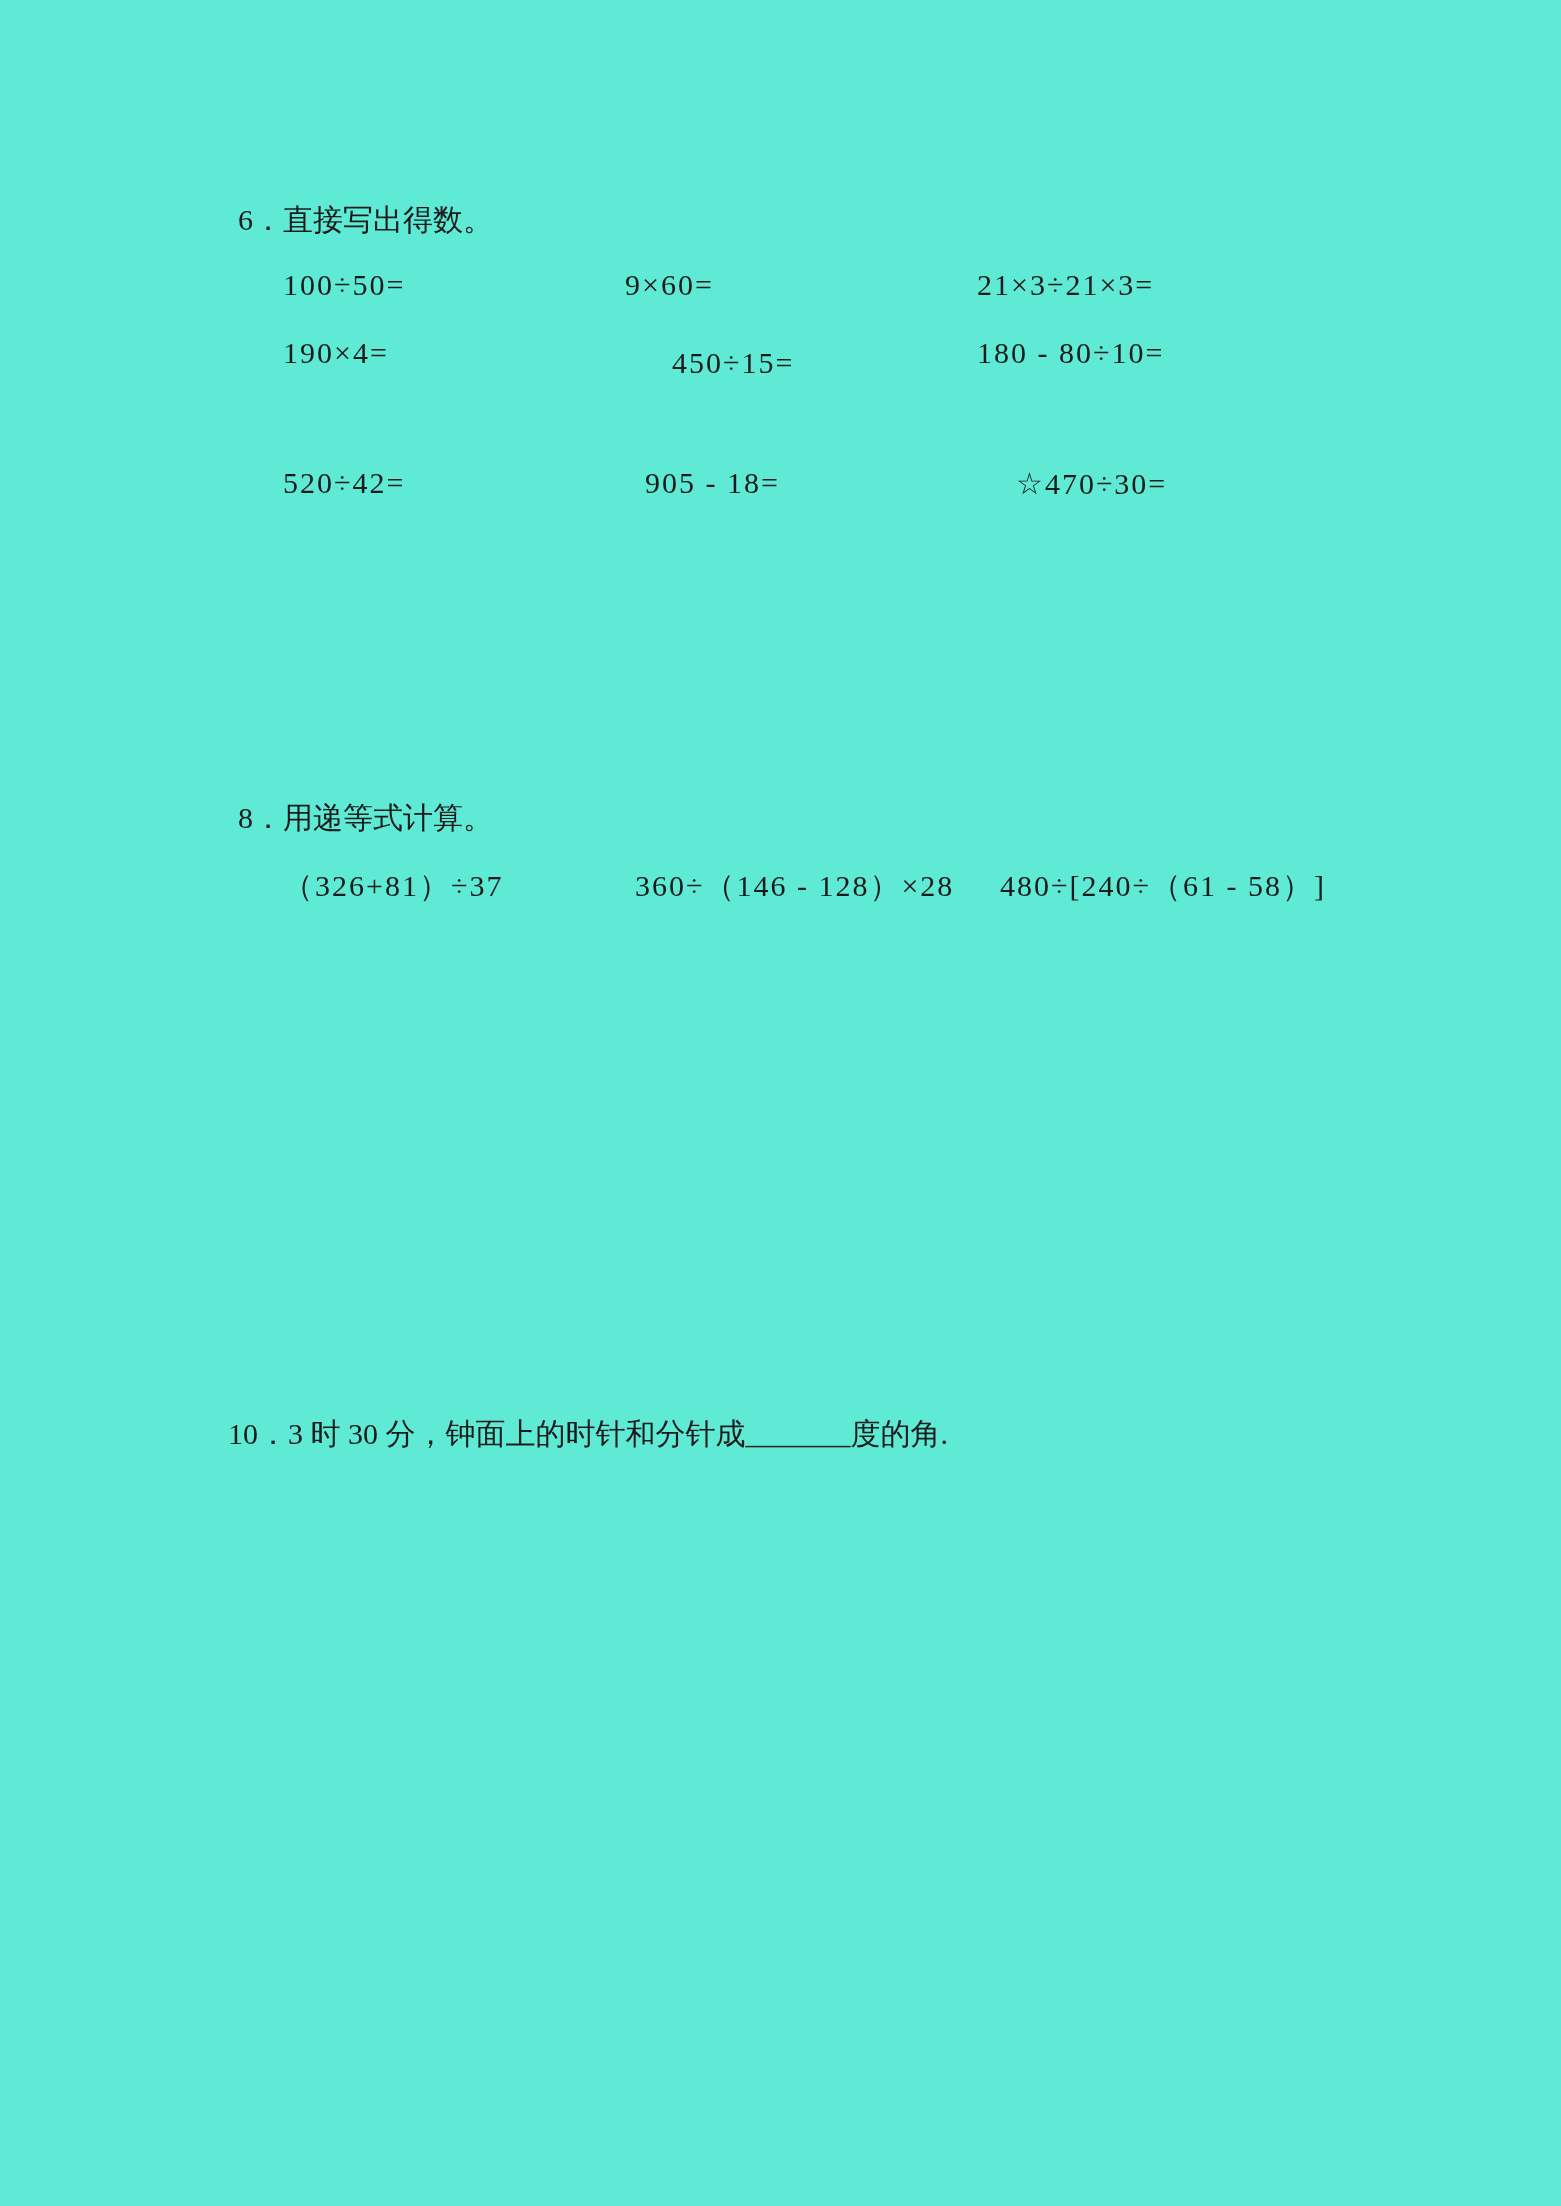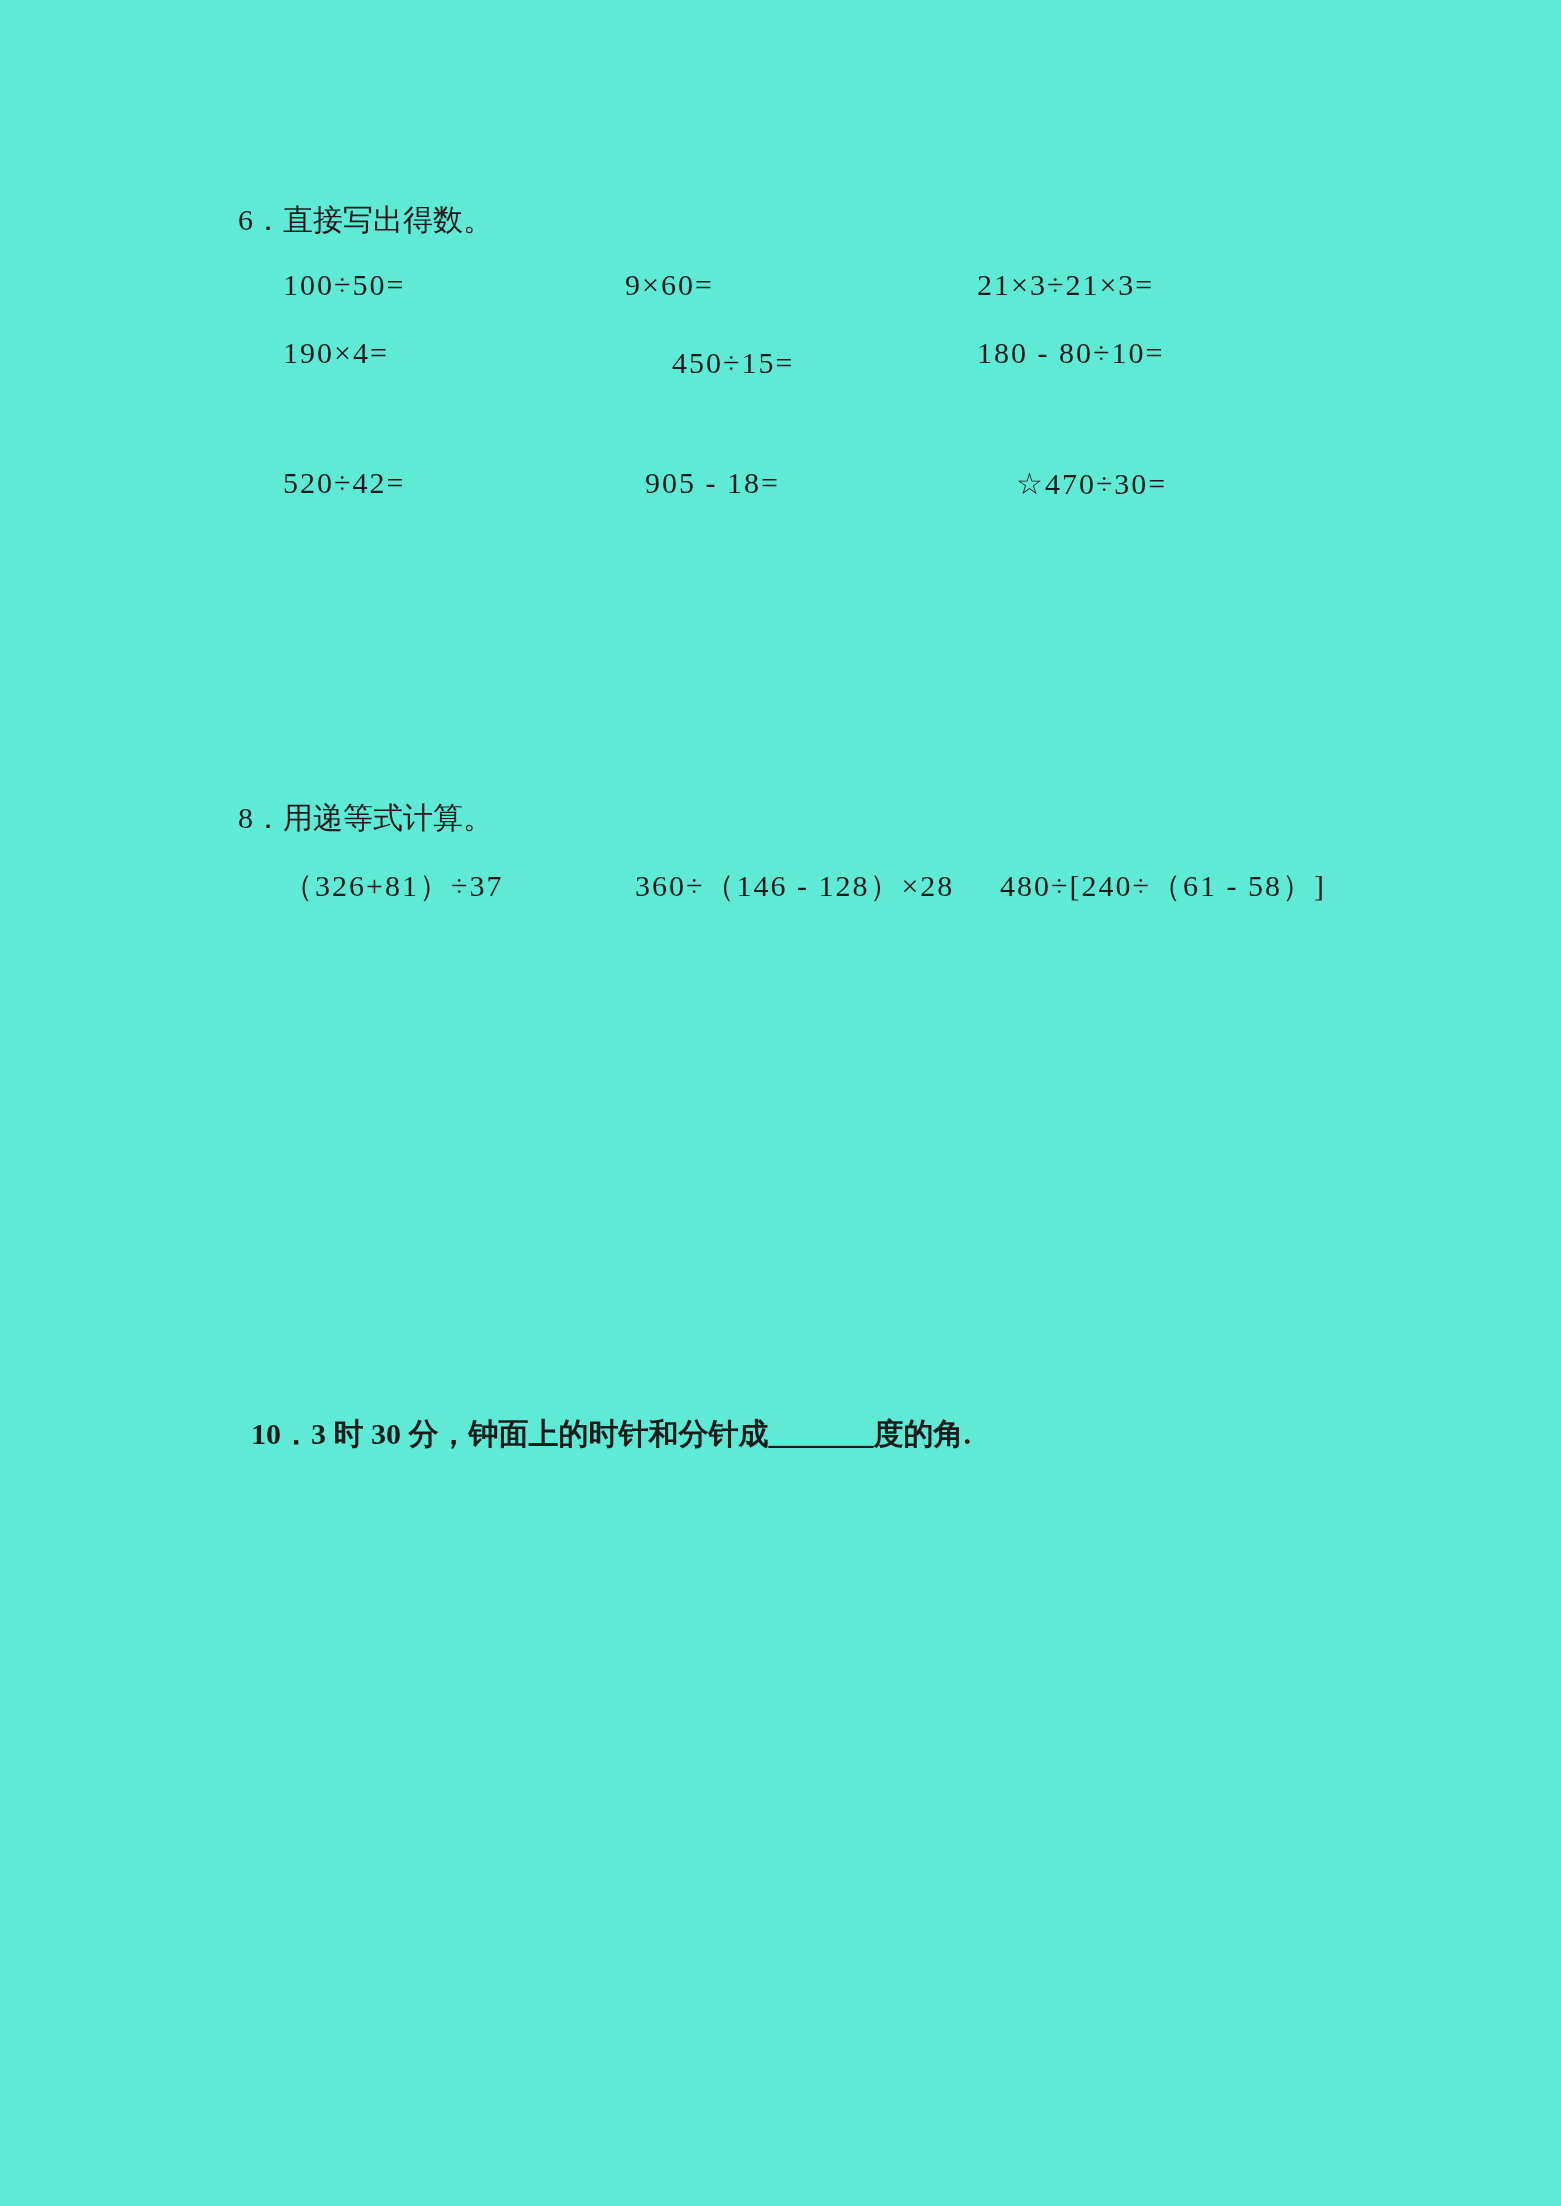--- a/index.html
+++ b/index.html
@@ -58,18 +58,18 @@
   <span class="expr" style="left:1016px; top:466px;">☆470÷30=</span>
 
   <div class="line" style="left:238px; top:798px;">
     <span class="qnum">8．</span><span class="qtitle">用递等式计算。</span>
   </div>
   <span class="expr" style="left:283px; top:866px;">（326+81）÷37</span>
   <span class="expr" style="left:635px; top:866px;">360÷（146 - 128）×28</span>
   <span class="expr" style="left:1000px; top:866px;">480÷[240÷（61 - 58）]</span>
 
 
-  <div class="line" style="left:251px; top:1414px;font-weight:bold;">
+  <div class="line" style="left:228px; top:1414px;">
     <span class="qnum">10．</span><span>3 时 30 分，钟面上的时针和分针成_______度的角.</span>
   </div>
 
 
 </div>
 
 </body></html>

